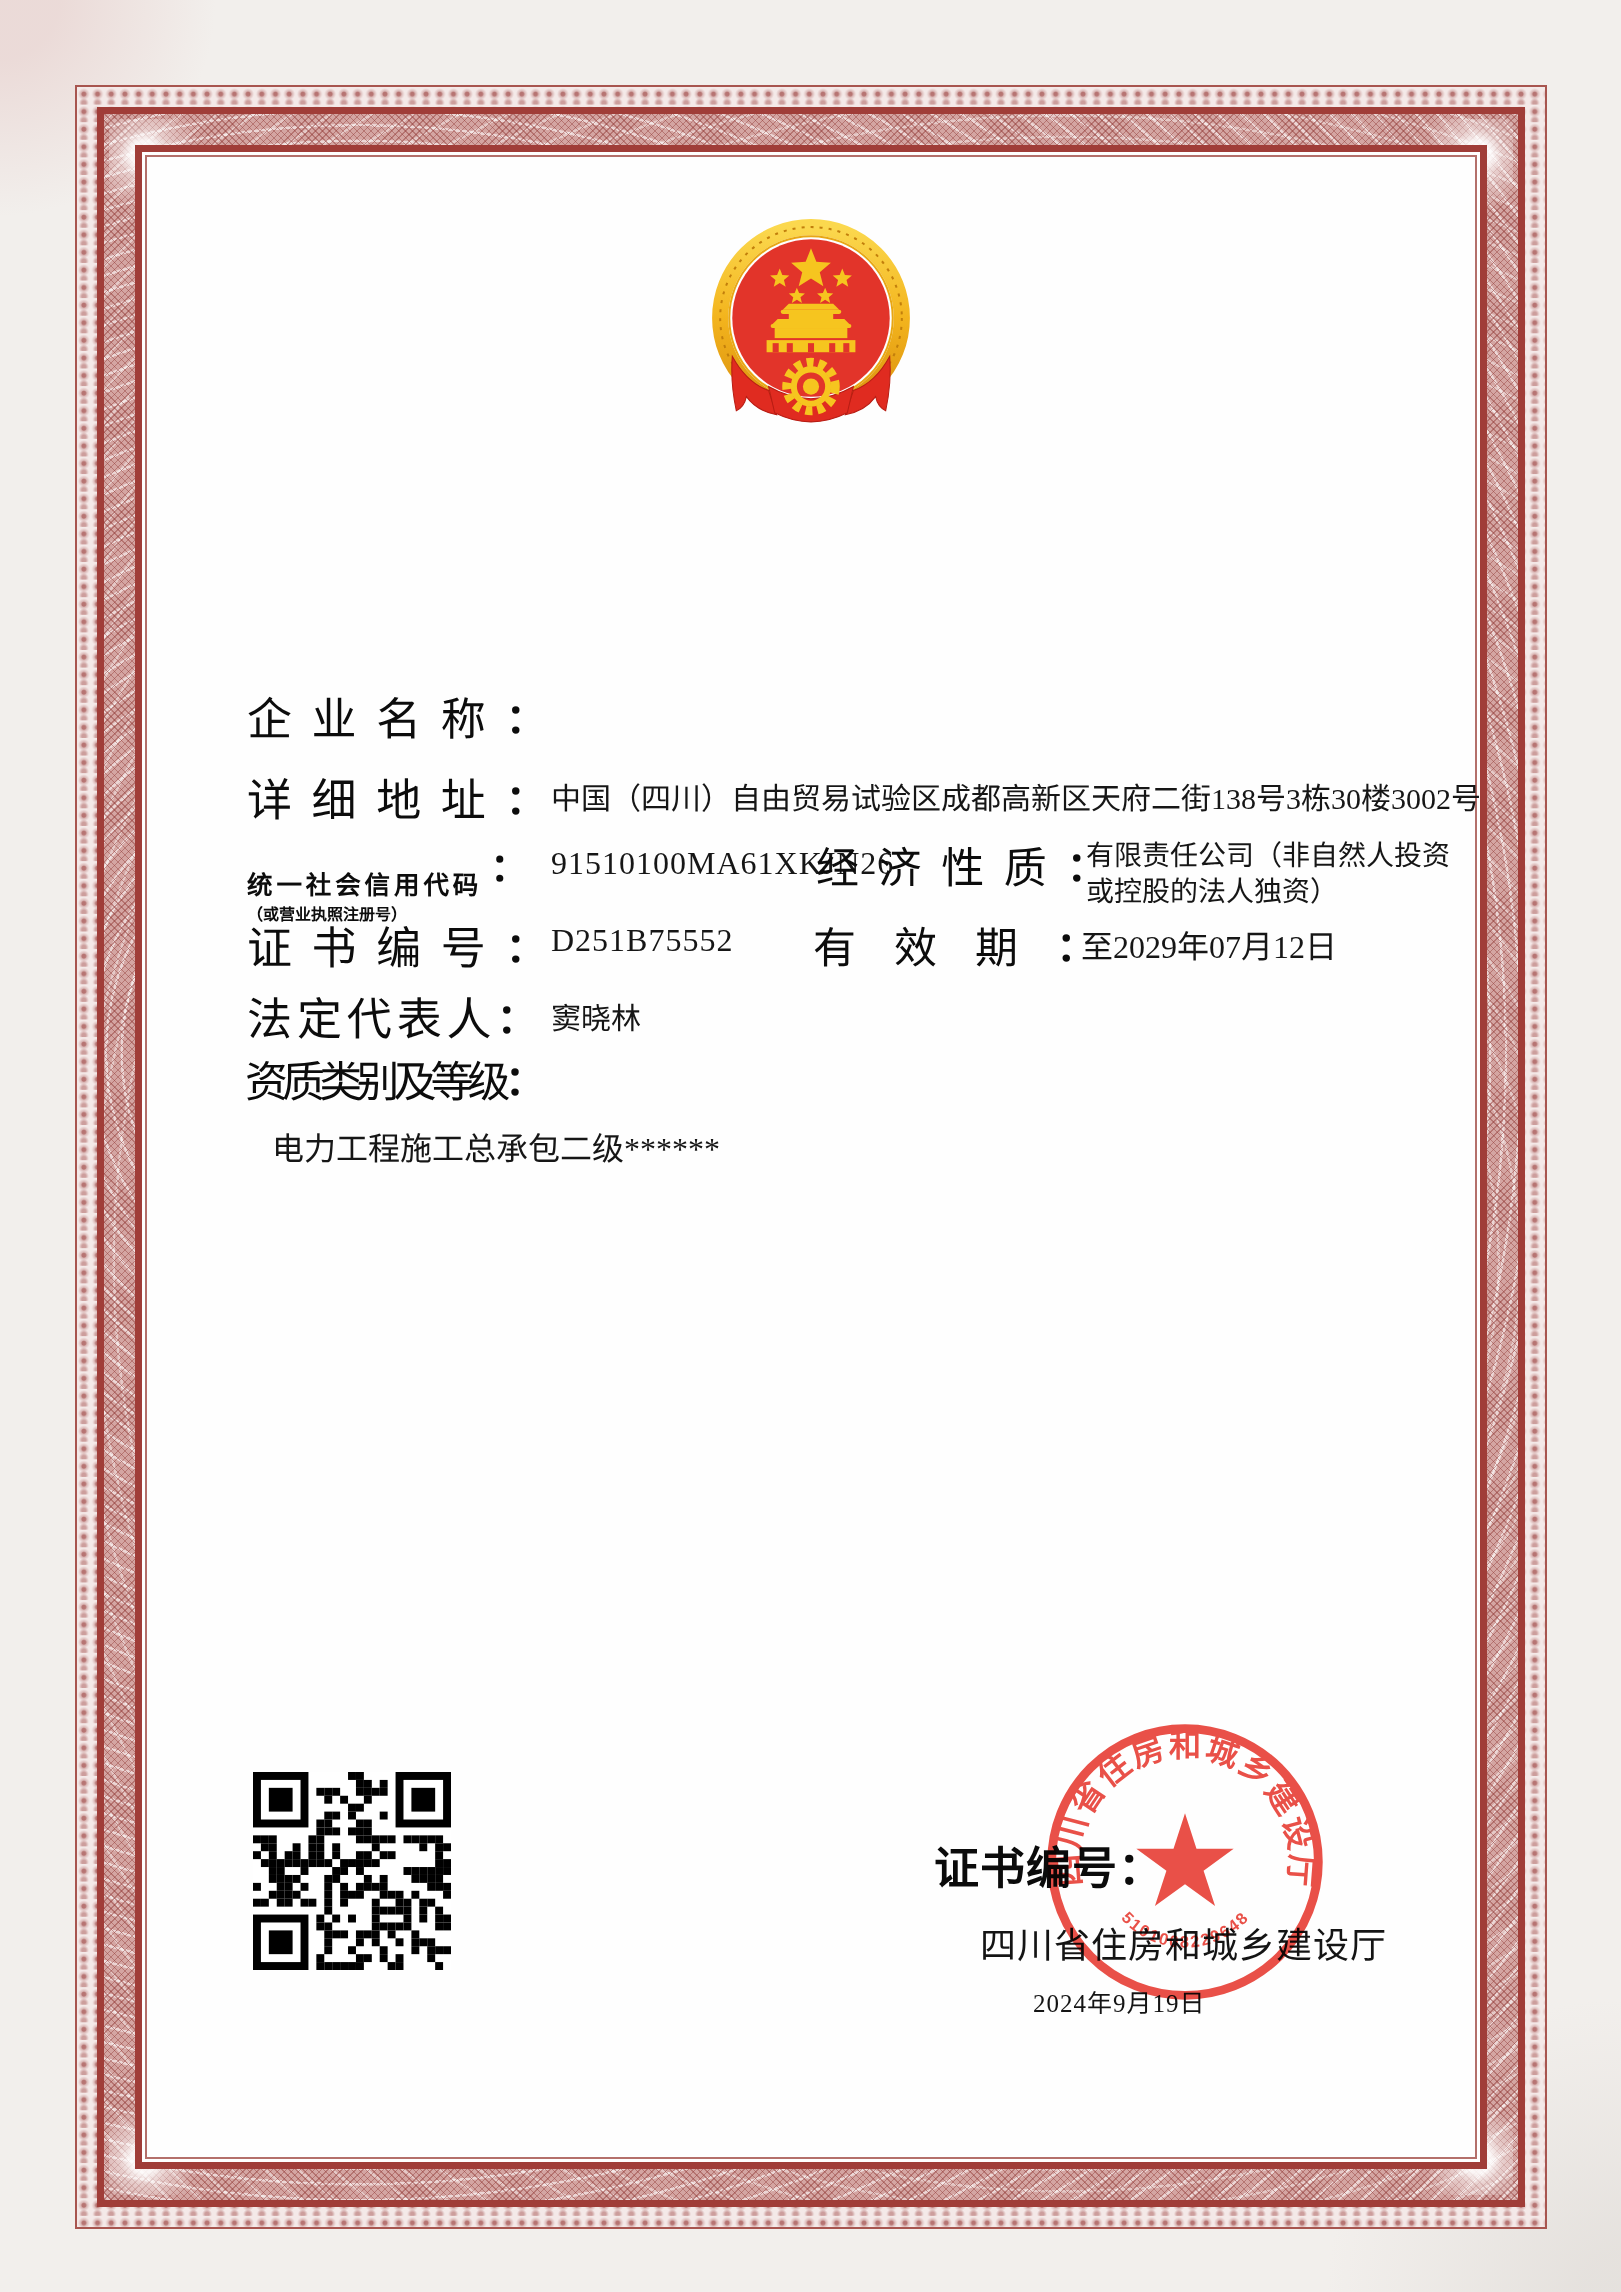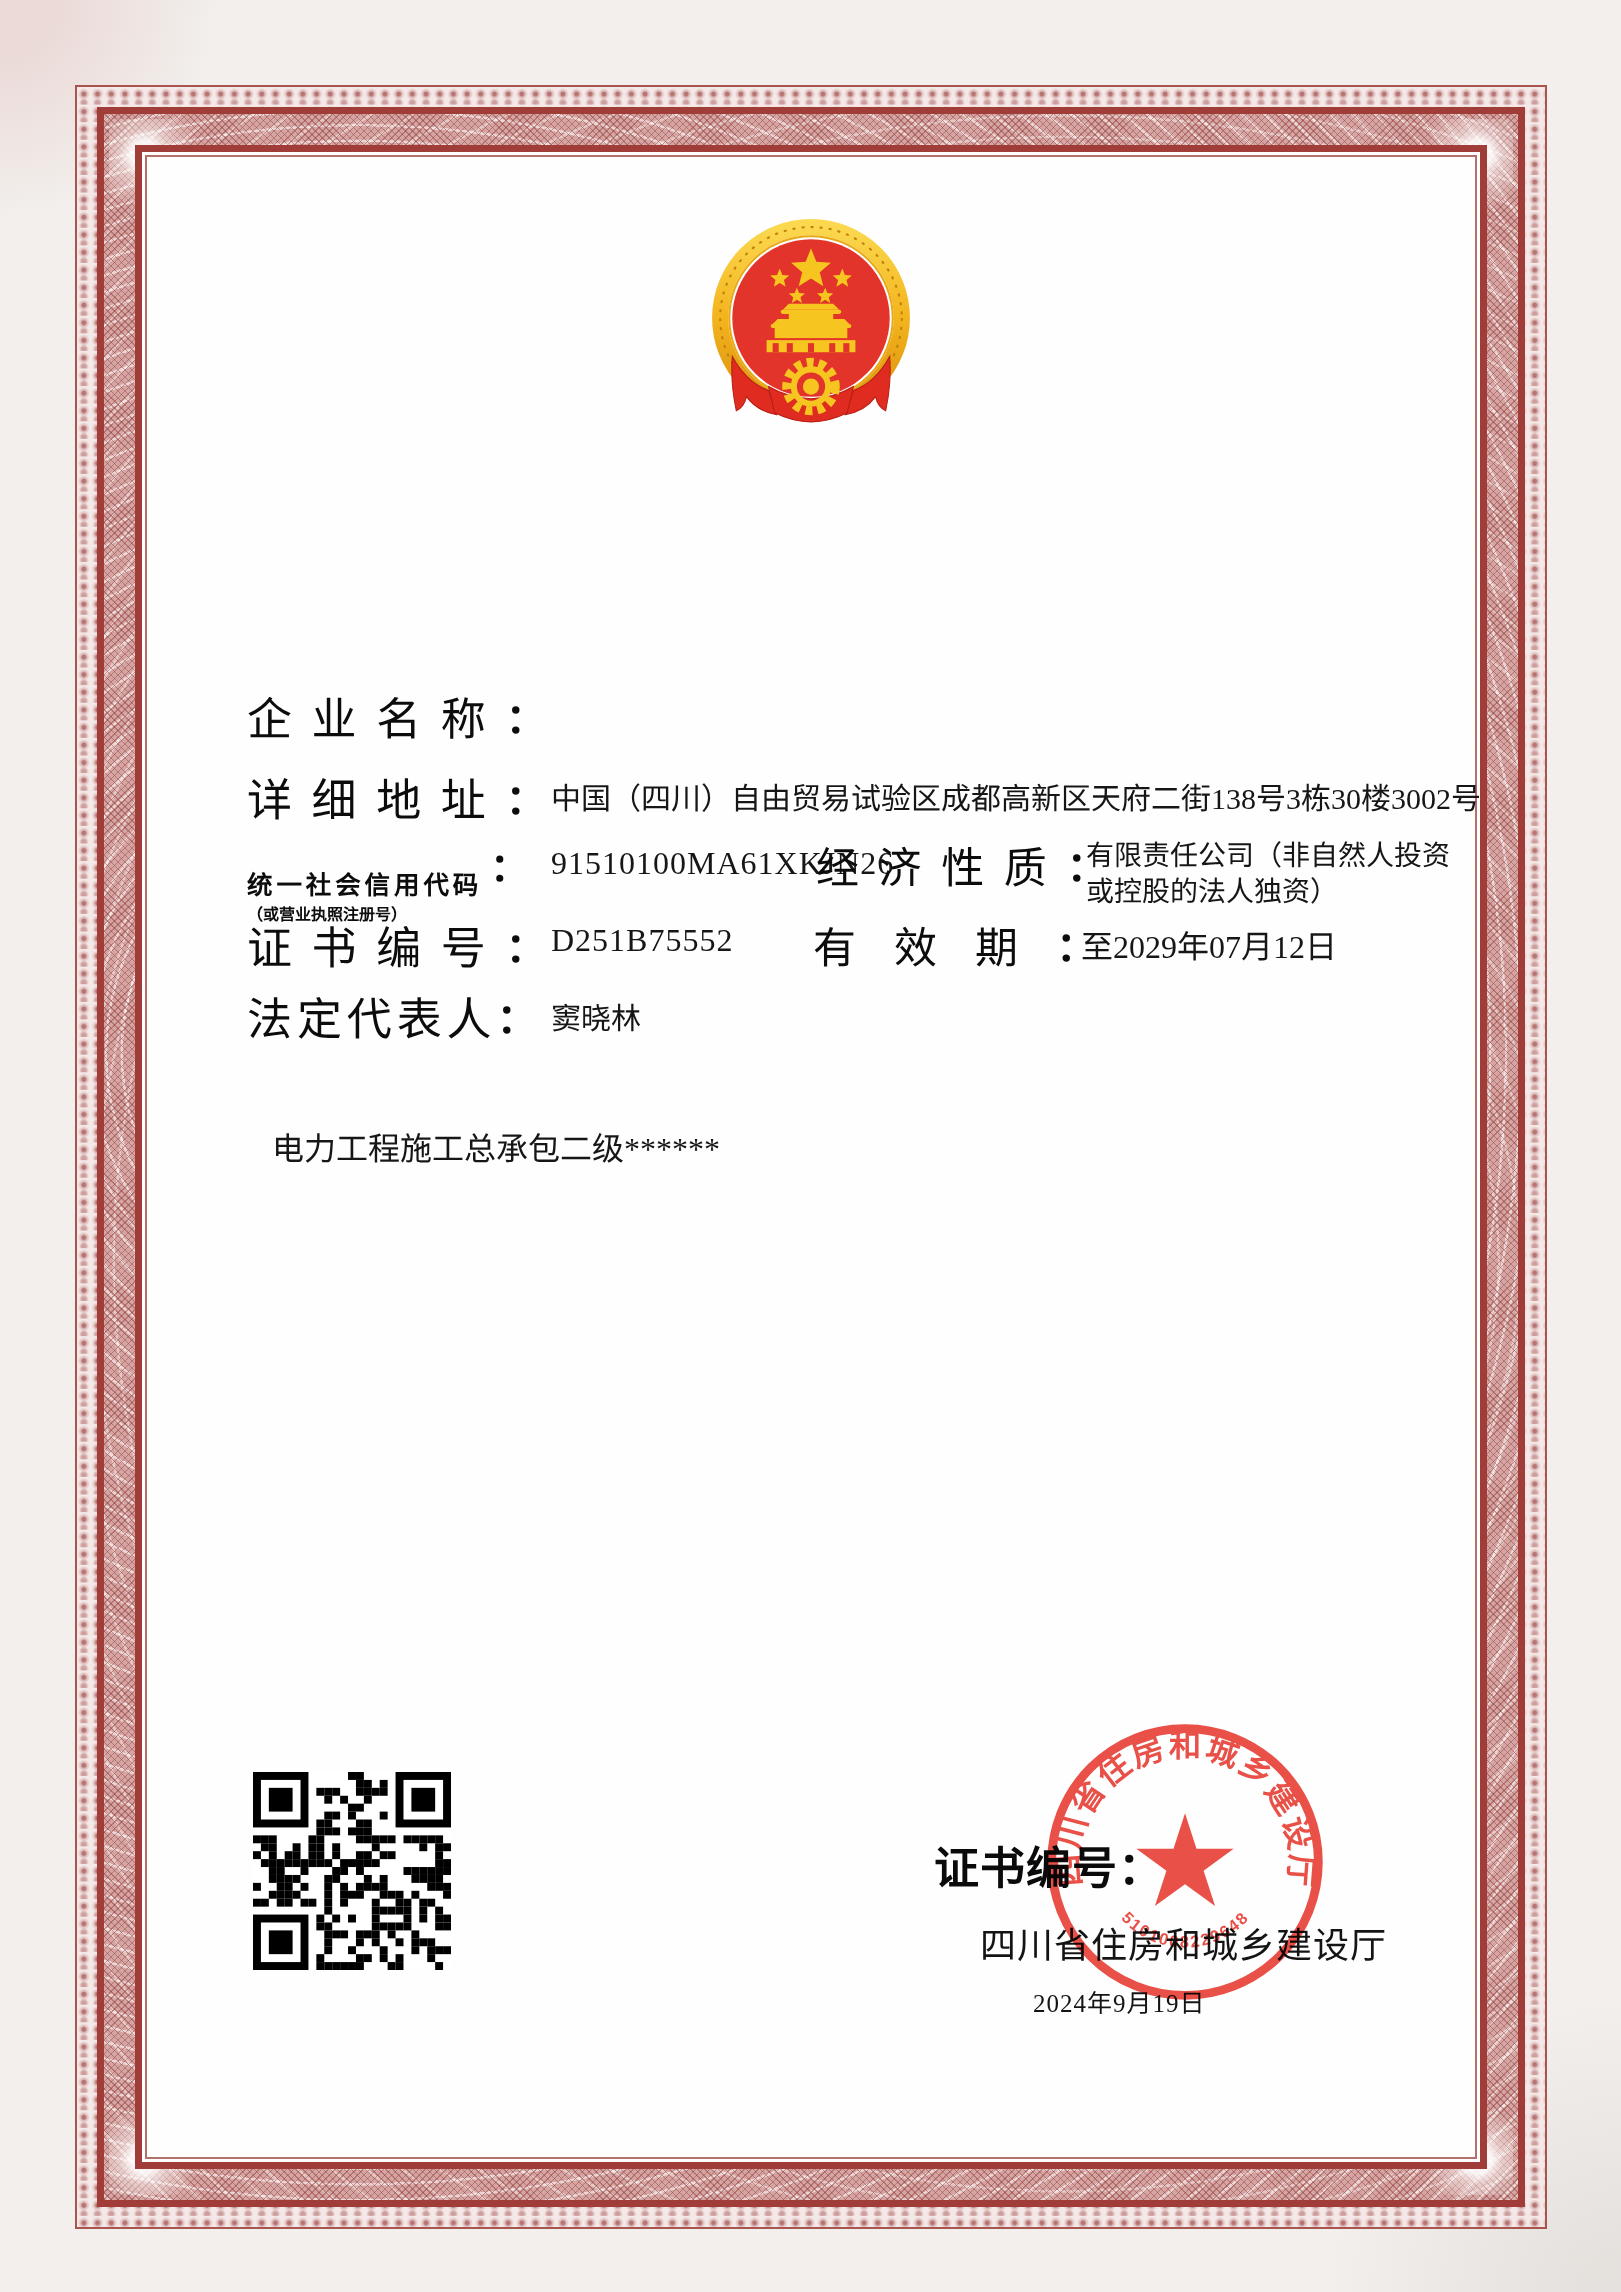--- a/index.html
+++ b/index.html
@@ -154,20 +154,23 @@
   <div class="row" style="left:813px;top:913px">
     <span class="lbl lblValid">有效期</span><span class="colon">：</span>
   </div>
   <div class="row val" style="left:1081px;top:921px;font-size:32px">至2029年07月12日</div>
 
   <div class="row" style="left:247px;top:983px">
     <span class="lbl lbl5">法定代表人</span><span class="colon">：</span>
   </div>
   <div class="row val" style="left:551px;top:994px;font-size:30px">窦晓林</div>
 
+  <div class="row" style="left:245px;top:1047px">
+    <span class="lbl lblQual">资质类别及等级</span><span class="colon">：</span>
+  </div>
   <div class="row val" style="left:272px;top:1123px;font-size:32px">电力工程施工总承包二级******</div>
 
   <svg class="qr" viewBox="0 0 200 200">
     <rect width="200" height="200" fill="#fff"></rect>
     <g id="qr-modules" fill="#000">
         <rect x="96" y="0" width="8" height="8"></rect>
         <rect x="104" y="0" width="8" height="8"></rect>
         <rect x="104" y="8" width="8" height="8"></rect>
         <rect x="112" y="8" width="8" height="8"></rect>
         <rect x="128" y="8" width="8" height="8"></rect>

